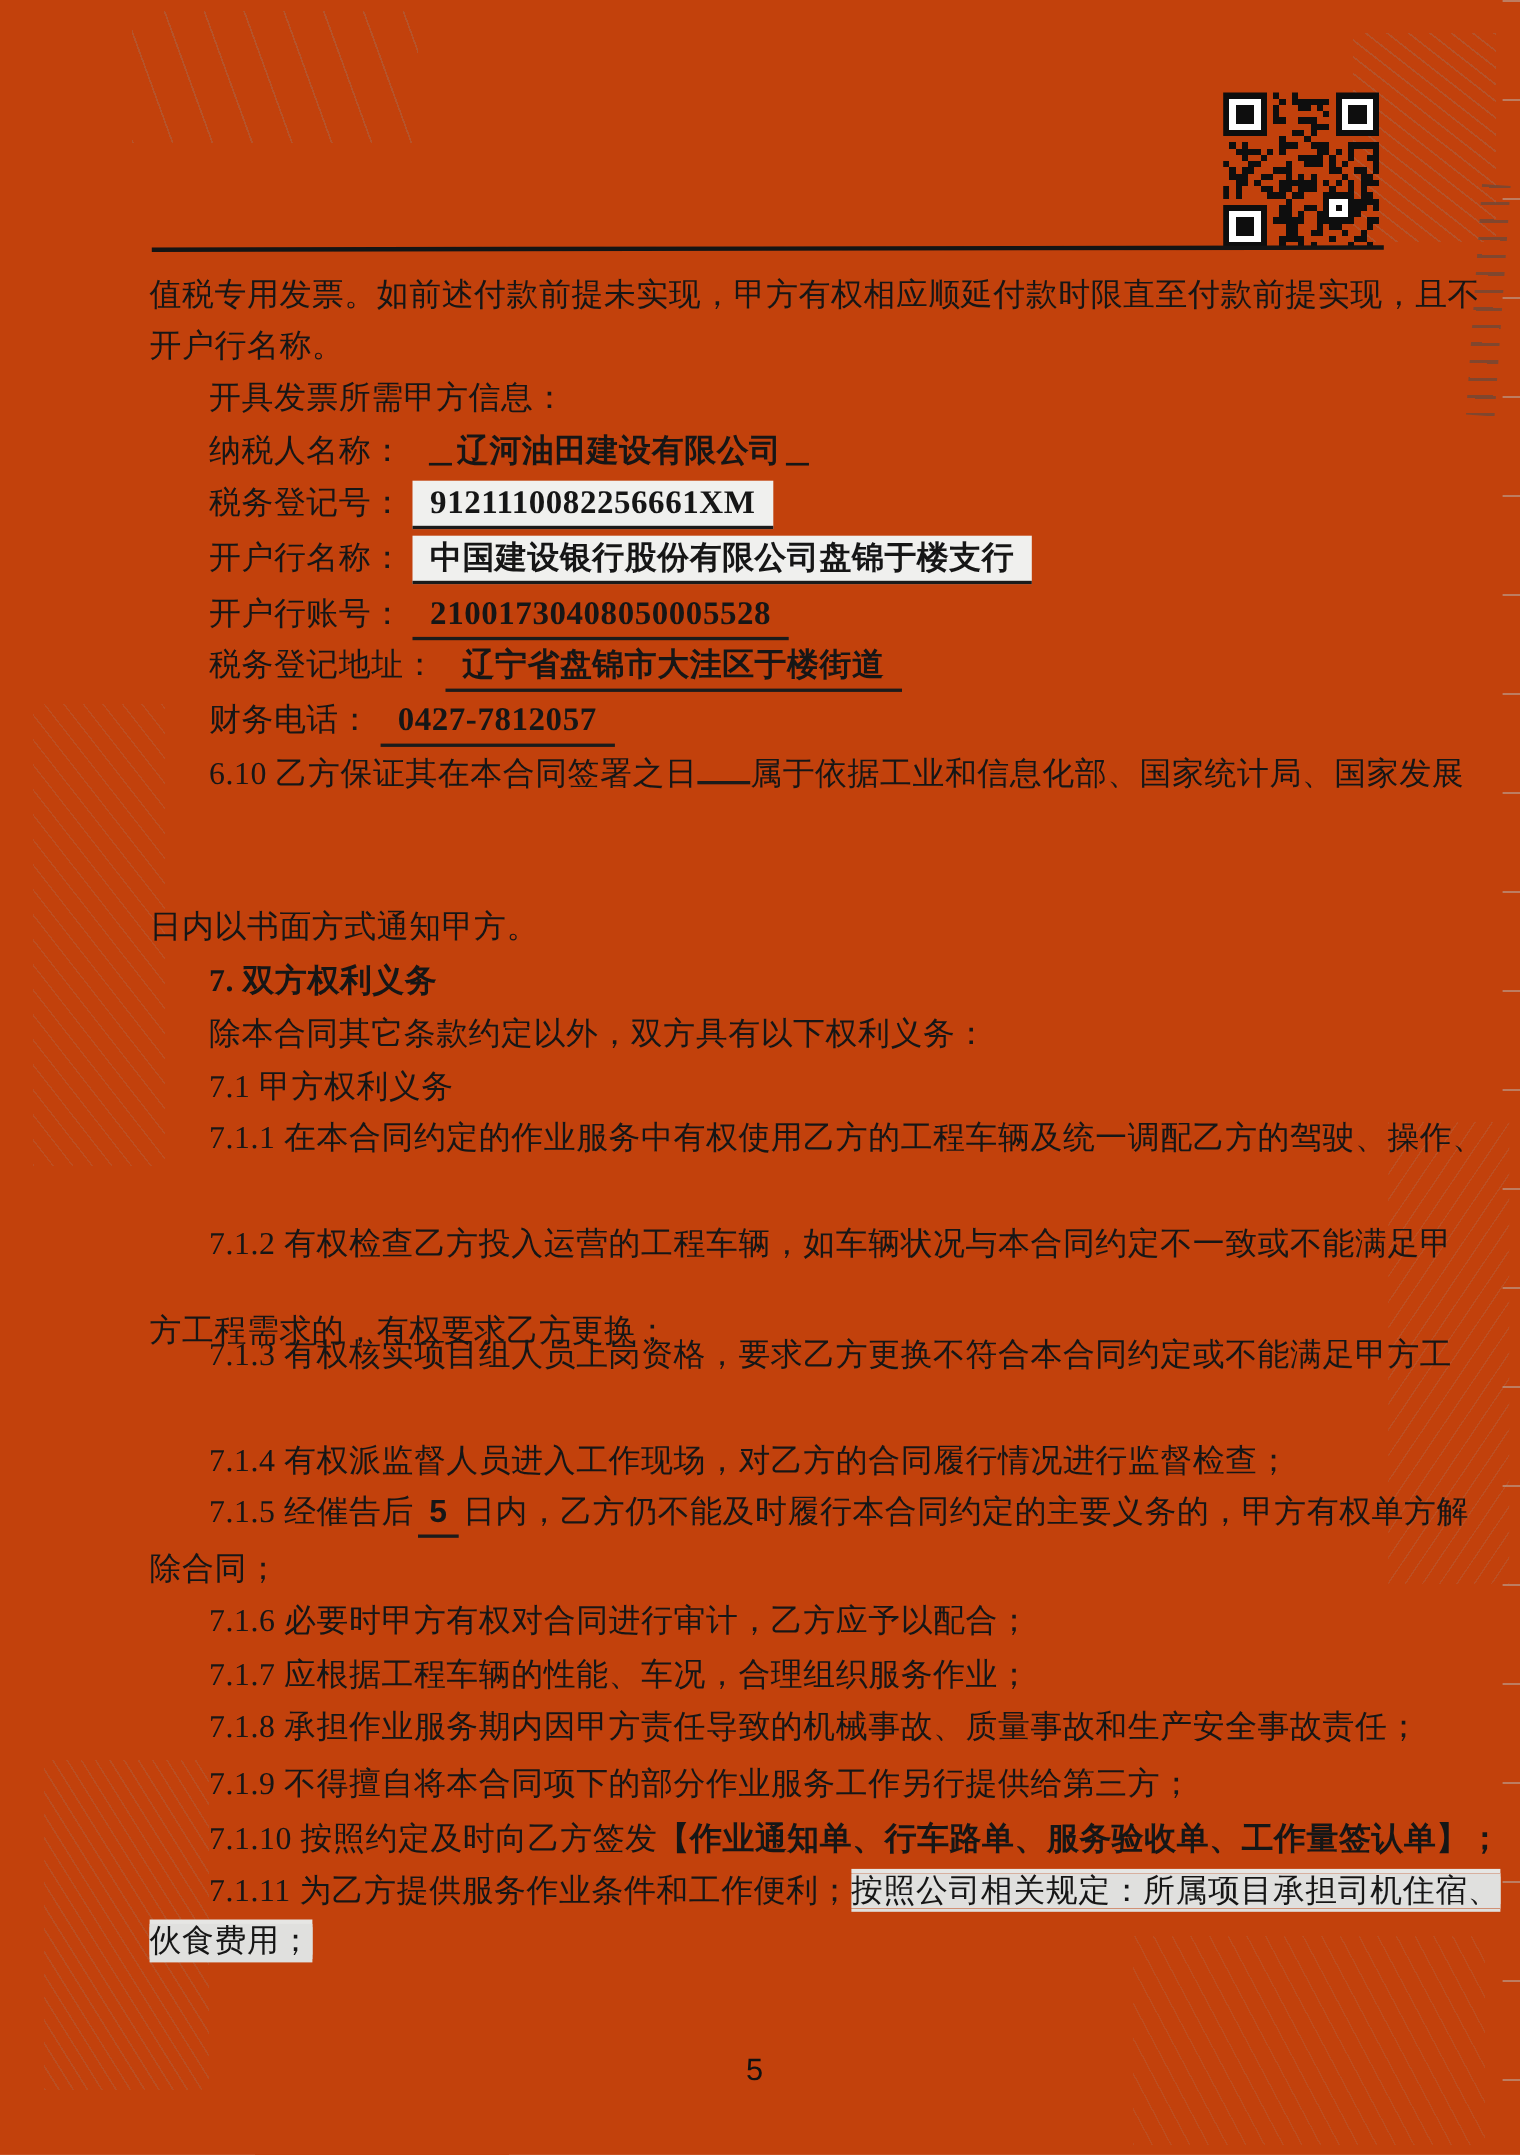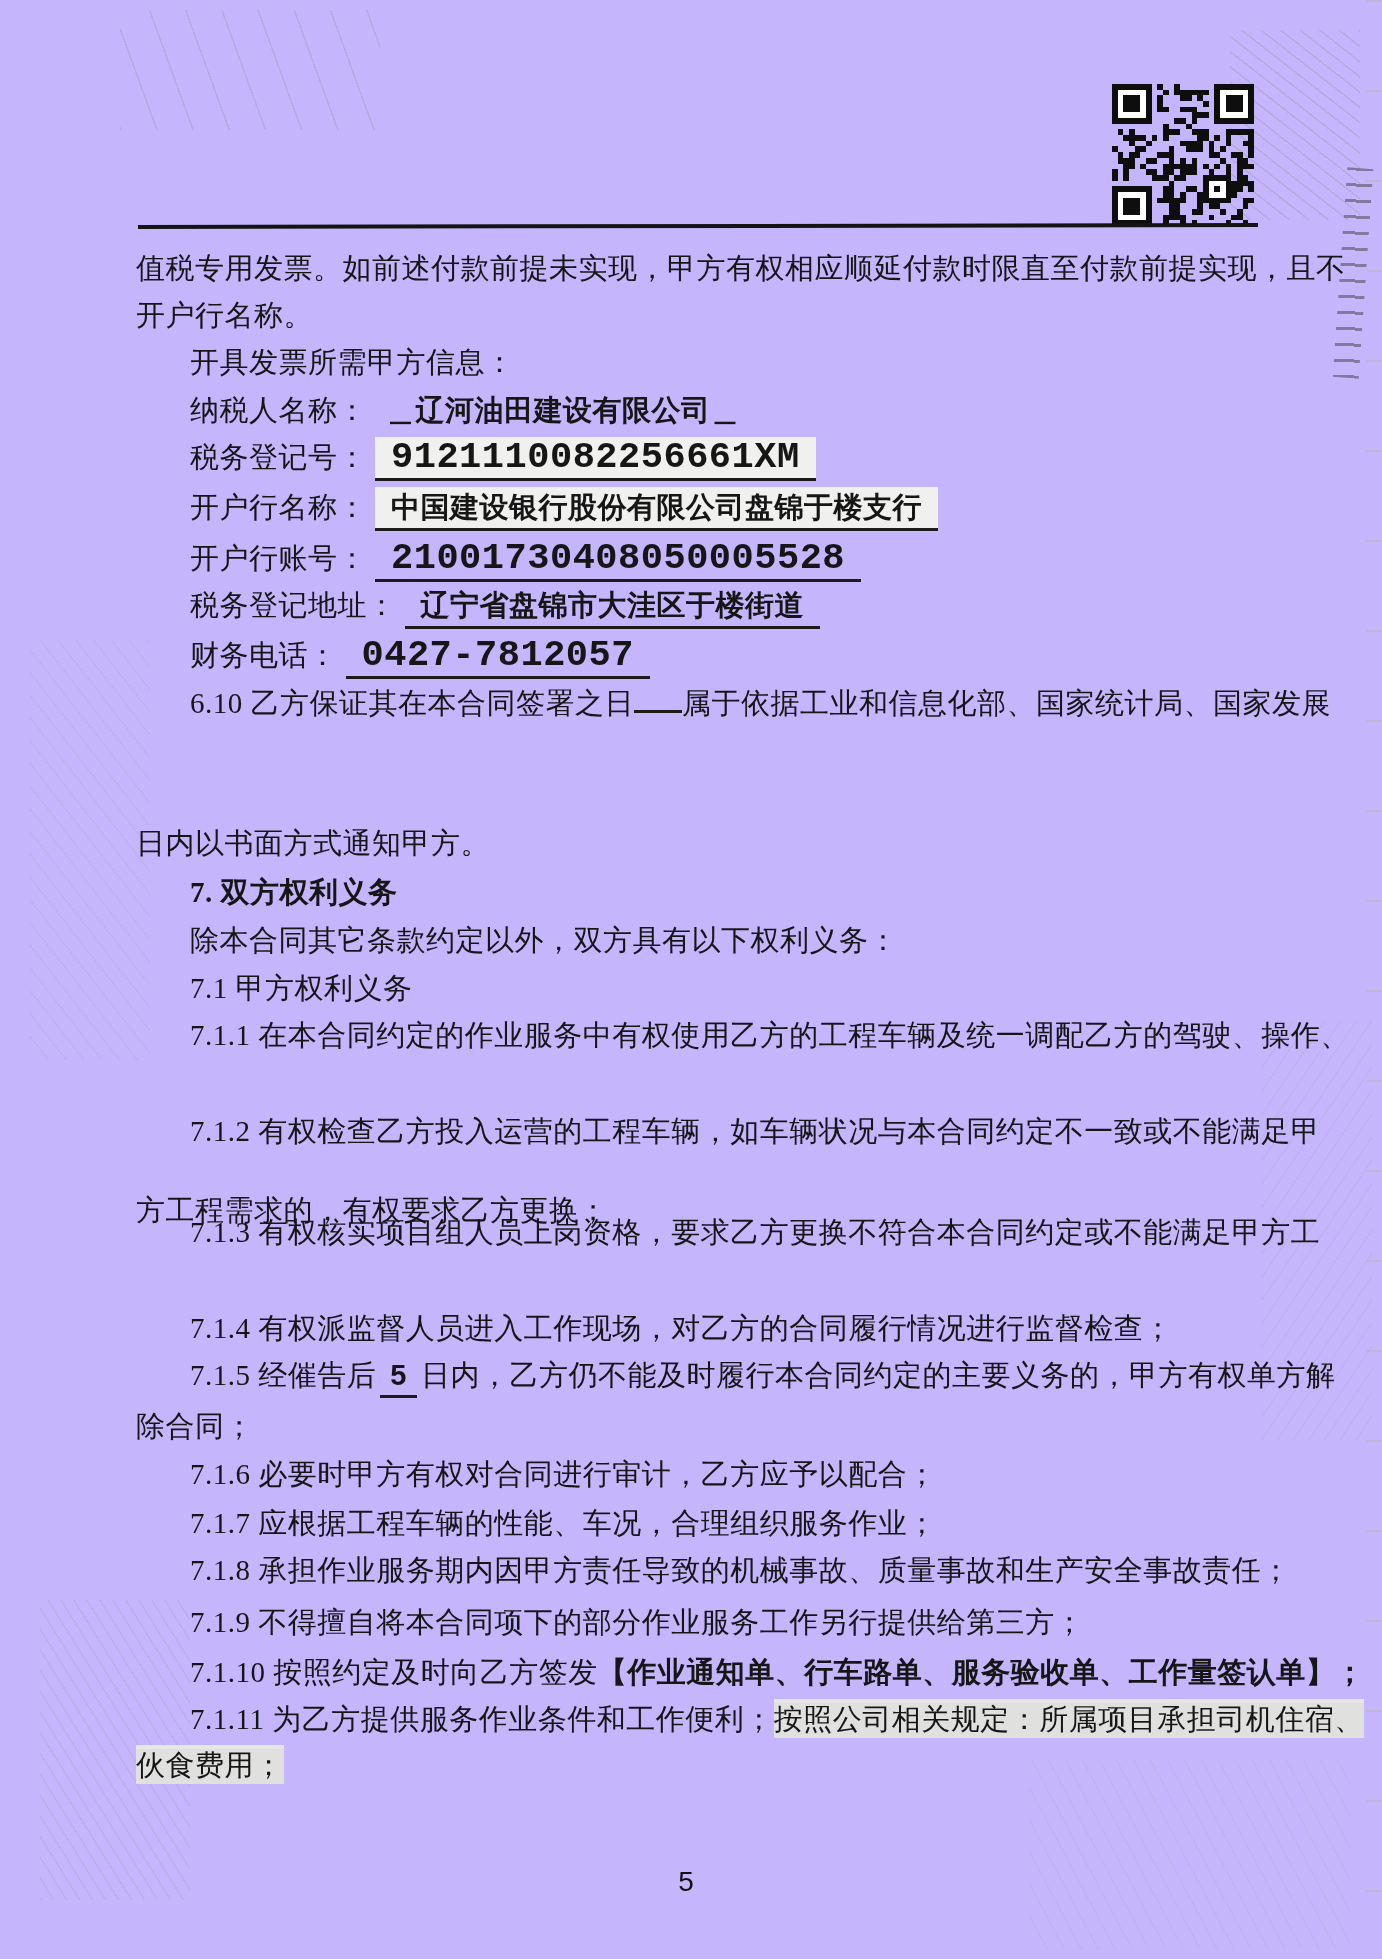--- a/index.html
+++ b/index.html
@@ -1,20 +1,20 @@
 <!DOCTYPE html>
 <html lang="zh"><head>
 <meta charset="utf-8">
 <style>
   html,body{margin:0;padding:0;background:#e9e9e7;}
   .page{
     position:relative;
     width:1382px;height:1959px;
     margin:0 auto;
-    background:#c4b5fd;
+    background:#c2410c;
     overflow:hidden;
     font-family:"Liberation Serif","DejaVu Serif",serif;
     color:#161616;
   }
   
   .ln{
     position:absolute;
     left:136px;
     width:1200px;
     font-size:29px;
@@ -33,21 +33,21 @@
     border-bottom:3px solid #1b1b1b;
     padding:0 16px 1px 16px;
     margin-left:8px;
   }
   .fv-plain{
     display:inline-block;
     font-weight:600;
     padding:0 4px;
     margin-left:15px;
   }
-  .num{font-family:Liberation Mono, monospace;font-weight:bold;font-size:37px;}
+  .num{font-family:Liberation Serif, serif;font-weight:bold;font-size:30px;}
   .shade{background:#f0f0ee;}
   .blank{
     display:inline-block;
     width:48px;height:1em;
     border-bottom:3px solid #1b1b1b;
     vertical-align:baseline;
   }
   .udays{
     display:inline-block;
     font-family:"Liberation Sans","DejaVu Sans",sans-serif;

